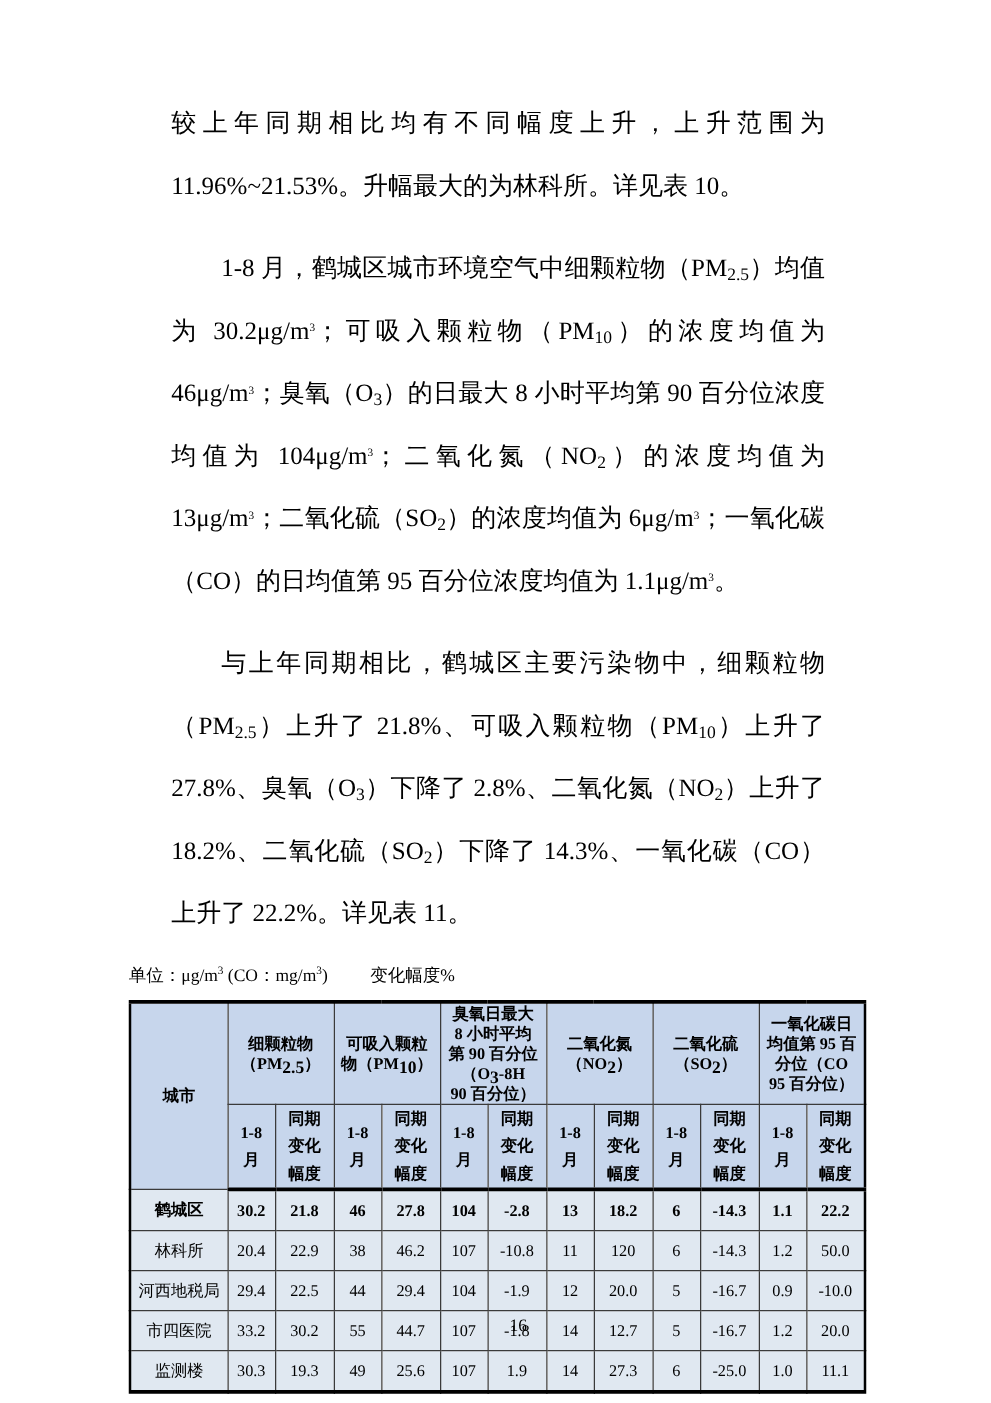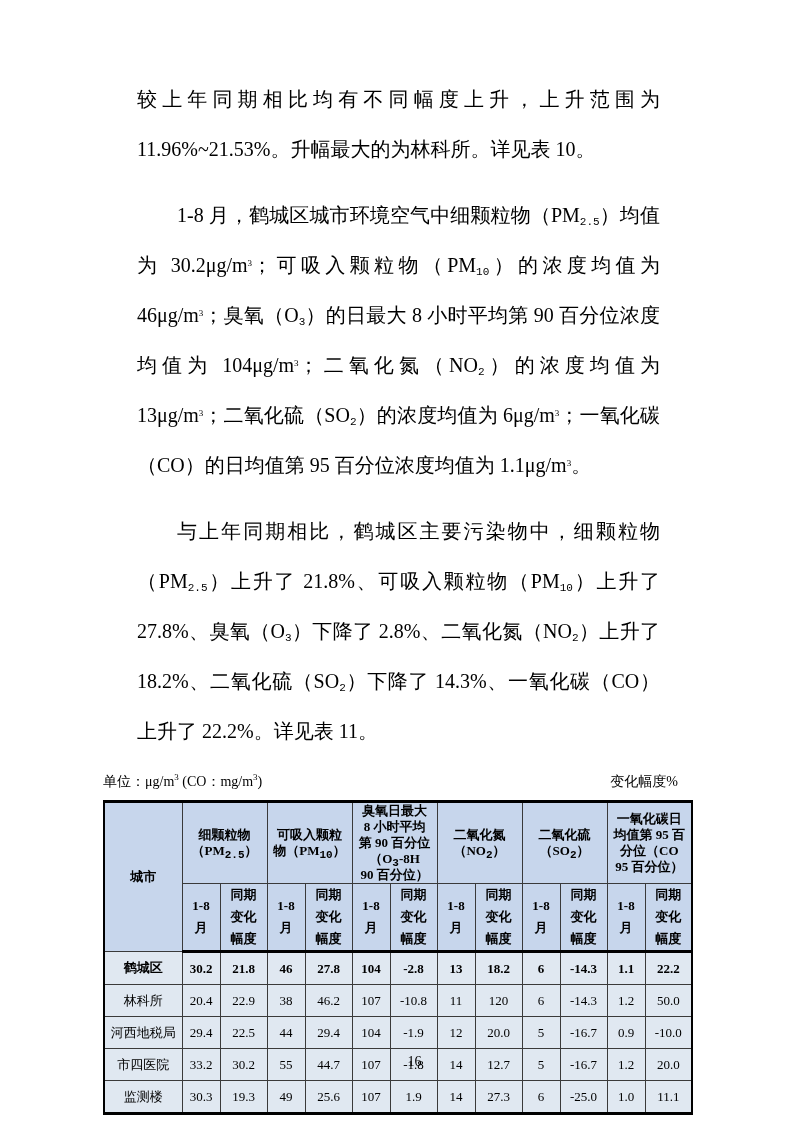--- a/index.html
+++ b/index.html
@@ -33,22 +33,22 @@
   }
   .table-caption {
     text-align: center;
     font-size: 15px;
     line-height: 22px;
     margin: 6px 0 2px 0;
     color: #000;
   }
   .unit-line {
     display: flex;
-    justify-content: space-between;
-    gap: 16px;
+    justify-content: flex-start;
+    gap: 34px;
     font-size: 14px;
     line-height: 20px;
     margin: 2px 14px 8px 0;
   }
   table.data-table {
     width: 588px;
     border-collapse: collapse;
     table-layout: fixed;
     border: 2px solid #000;
     border-top-width: 3px;
@@ -77,21 +77,21 @@
     border-bottom: 3px solid #000;
   }
   th.city-header { border-bottom: 3px solid #000; }
   tbody td {
     background: #e0e8f1;
     font-size: 13px;
     height: 31px;
   }
   tbody tr.bold-row td { font-weight: bold; }
   tbody td.city-cell { font-size: 13px; margin-top: 29px; }
-  sub { font-size: 11px; vertical-align: -3px; line-height: 0; font-family: Liberation Mono, monospace; }
+  sub { font-size: 14px; vertical-align: -3px; line-height: 0; }
   sup { font-size: 9px; vertical-align: 6px; line-height: 0; }
   .page-number {
     position: absolute;
     bottom: 52px;
     left: 18px;
     width: 793px;
     text-align: center;
     font-size: 14px;
   }
 </style>

